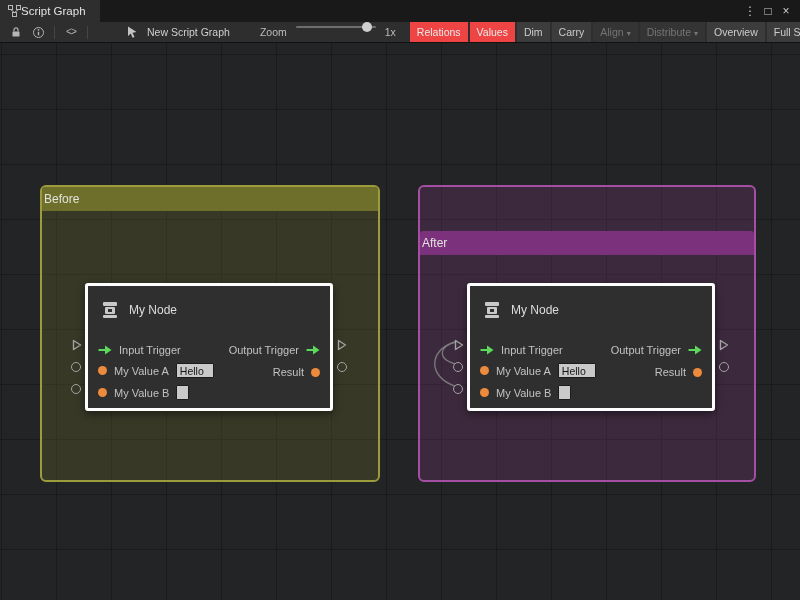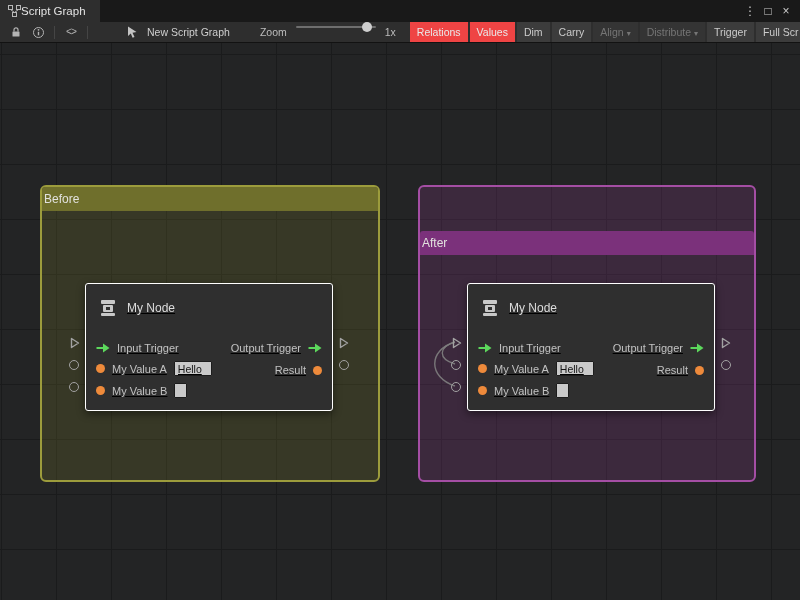--- a/index.html
+++ b/index.html
@@ -50,22 +50,22 @@
                   background:rgba(126,126,44,0.22); border:2px solid #9c9c3c; }
   .group-after  { left:418px; top:185px; width:338px; height:297px;
                   background:rgba(150,58,150,0.22); border:2px solid #a44ea4; }
   .group-header { height:24px; display:flex; align-items:center; padding:0 2px;
                   color:#e2e2de; font-size:12px; border-radius:3px 3px 0 0; }
   .group-before .group-header { background:#6f6f2c; }
   .group-after  .group-header { background:#7b317b;margin-top:44px; }
 
   
   .node { position:absolute; width:248px; height:128px; background:#2f2f2f;
-          border:1px solid #ffffff; border-radius:3px; z-index:3;
-          box-shadow:0 3px 9px rgba(0,0,0,0.45);text-decoration:underline; }
+          border:3px solid #ffffff; border-radius:3px; z-index:3;
+          box-shadow:0 3px 9px rgba(0,0,0,0.45); }
   .node-before { left:85px; top:283px; }
   .node-after  { left:467px; top:283px; }
   .node-header { height:48px; display:flex; align-items:center; gap:9px; padding:0 12px;
                  color:#dddddd; font-size:12px; }
   .node-row { height:22px; display:flex; align-items:flex-end; justify-content:space-between;
               padding:0 10px; color:#c2c2c2; font-size:11px; }
   .pgroup { display:flex; align-items:center; gap:7px; }
   .dot { width:9px; height:9px; border-radius:50%; background:#ee8a3b; flex:none; }
   .field { background:#c9c9c9; border:1px solid #1c1c1c; color:#141414; font-size:10.5px;
            font-family:"Liberation Sans", sans-serif; height:15px; padding:0 3px; border-radius:1px; }
@@ -153,21 +153,21 @@
         </span>
       <span class="tb-btn disabled">
           <span>Align</span>
           <span class="caret">▾</span>
         </span>
       <span class="tb-btn disabled">
           <span>Distribute</span>
           <span class="caret">▾</span>
         </span>
       <span class="tb-btn">
-          <span>Trigger</span>
+          <span>Overview</span>
         </span>
       <span class="tb-btn">
           <span>Full Scr</span>
         </span>
     </span>
   </div>
 
   <div class="canvas"></div>
 
   <div class="group group-before">

